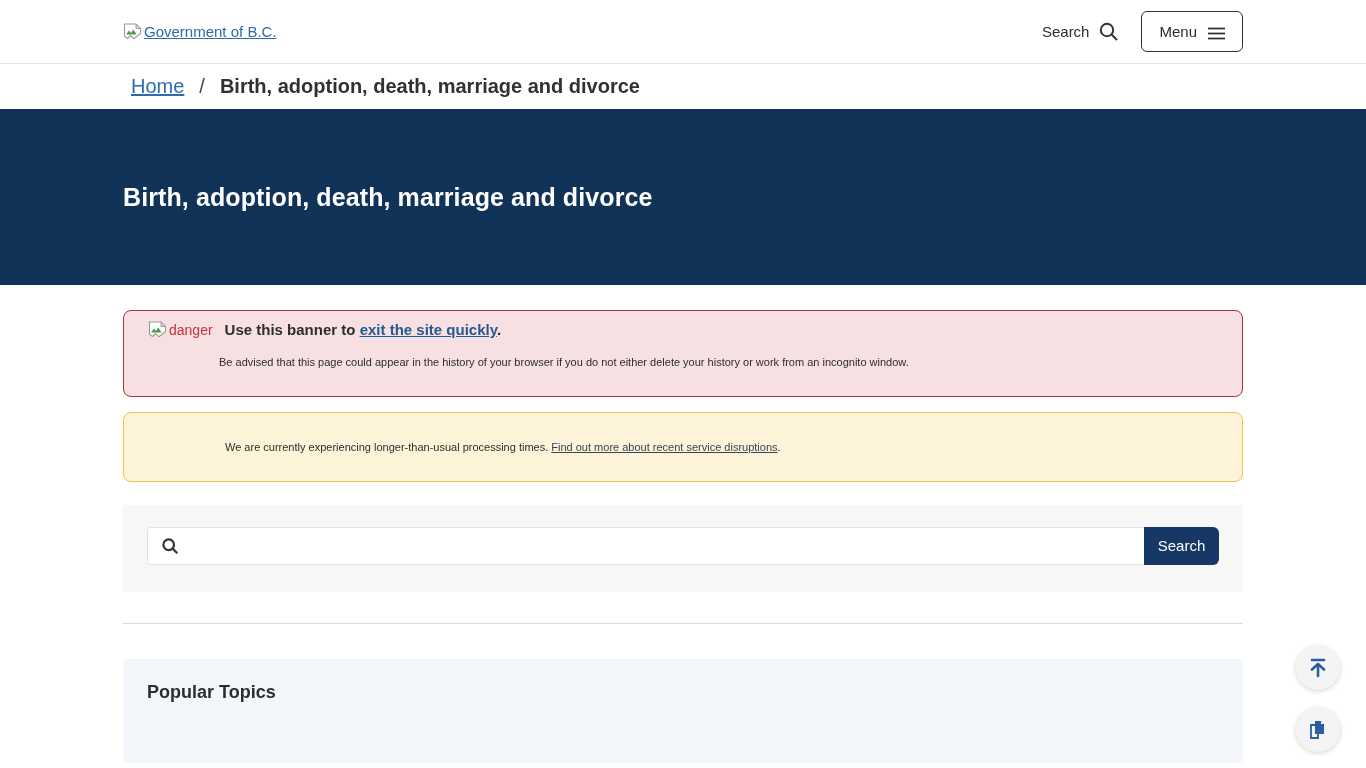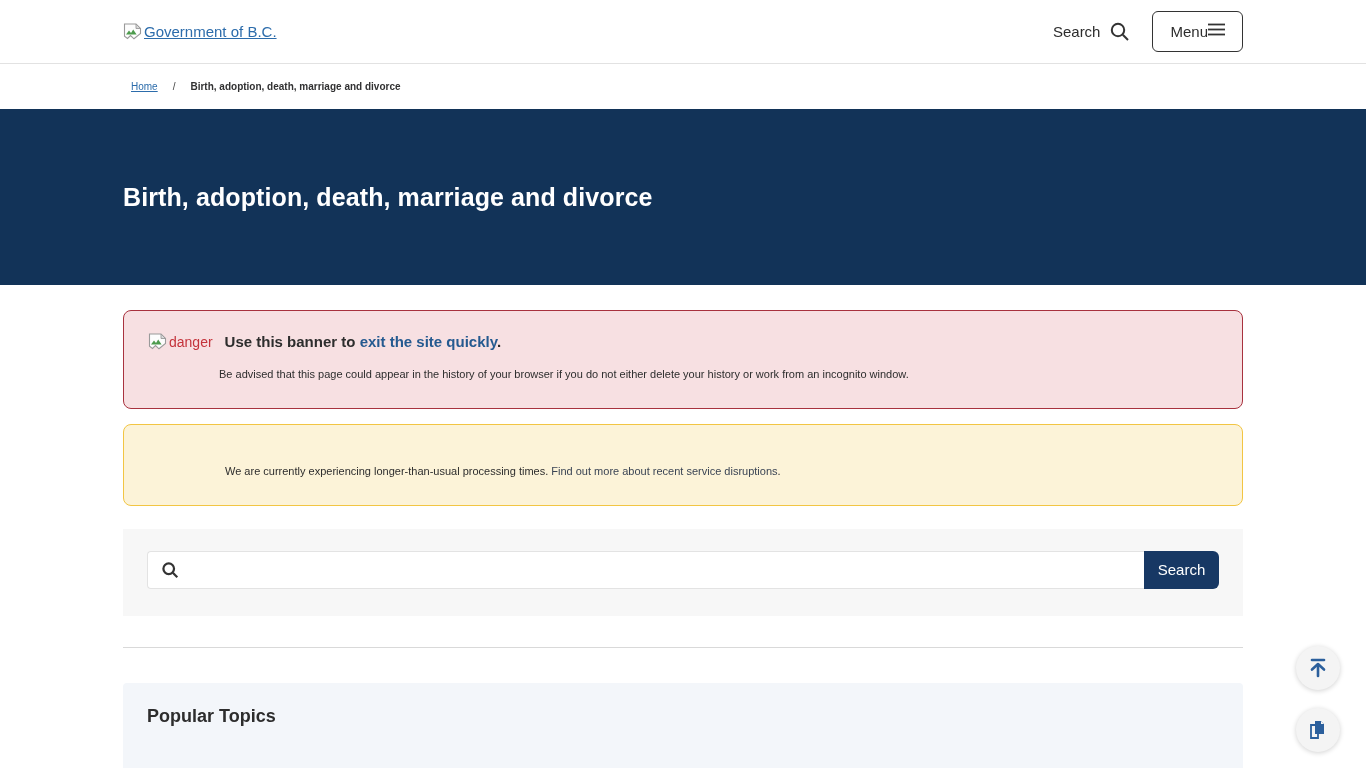--- a/index.html
+++ b/index.html
@@ -10,47 +10,47 @@
     font-family:"Liberation Sans", sans-serif; font-size:15px;
   }
   .container { width:1120px; margin:0 auto; }
 
   
   .site-header { height:64px; border-bottom:1px solid #e2e2e2; background:#fff; }
   .site-header .container { height:100%; display:flex; align-items:center; justify-content:space-between; }
   .logo-link { display:inline-flex; gap:2px; color:#2c6cab; text-decoration:underline; font-size:15px; cursor:pointer; }
   .header-right { display:flex; align-items:center; gap:22px; }
   .header-search { display:flex; align-items:center; gap:9px; font-size:15px; color:#2d2d2d; cursor:pointer; }
-  .menu-btn { display:flex; align-items:flex-start; background:#fff; border:1px solid #333; border-radius:6px; padding:11px 17px; font-size:15px; color:#2d2d2d; font-family:inherit; cursor:pointer; }
+  .menu-btn { display:flex; align-items:flex-end; gap:11px; background:#fff; border:1px solid #333; border-radius:6px; padding:11px 17px; font-size:15px; color:#2d2d2d; font-family:inherit; cursor:pointer; }
 
   
   .breadcrumb-bar { height:45px; background:#fff; }
-  .breadcrumb-bar .container { height:100%; display:flex; align-items:center; padding-left:8px; font-size:10px; }
+  .breadcrumb-bar .container { height:100%; display:flex; align-items:center; padding-left:8px; font-size:20px; }
   .crumb-home { color:#2c6cab; text-decoration:underline; cursor:pointer; }
   .crumb-sep { margin:0 15px; color:#474747; }
   .crumb-current { font-weight:bold; color:#313132; }
 
   
   .hero { background:#123358; height:176px; }
   .hero h1 { margin:0; padding-top:74px; color:#ffffff; font-size:25px; font-weight:bold; letter-spacing:0.1px; }
 
   
   .main { padding-top:25px; }
-  .alert { border-radius:8px; padding:22px 24px 26px 24px; margin:0 auto; }
+  .alert { border-radius:8px; padding:10px 24px 26px 24px; margin:0 auto; }
   .alert-danger { background:#f7e0e2; border:1px solid #a8323e; }
   .alert-warning { background:#fcf3d8; border:1px solid #f2c543; margin-top:15px; }
   .alert-title { display:flex; align-items:center; gap:12px; font-size:15px; }
   .alert-title .lead { font-weight:bold; color:#2d2d2d; }
   .broken-img { display:inline-flex; align-items:center; gap:2px; font-size:14px; }
   .broken-img.danger-alt { color:#c4333b; }
   .broken-img.warning-alt { color:#dfa32d; }
   .alert-body { margin-top:17px; font-size:11px; color:#2d2d2d; line-height:1.35; }
   .alert-danger .alert-body { padding-left:71px; }
   .alert-warning .alert-body { padding-left:77px; }
-  .alert-link { color:#255a90; font-weight:bold; cursor:pointer; }
+  .alert-link { color:#255a90; font-weight:bold; text-decoration:underline; cursor:pointer; }
   .alert-link.quiet { color:#3a4454; font-weight:normal; }
 
   
   .search-section { margin-top:23px; background:#f7f7f7; padding:22px 24px 27px 24px; }
   .search-label { font-size:15px; color:#2d2d2d; margin-bottom:13px; }
   .search-row { display:flex; height:38px; }
   .search-inputwrap { flex:1; background:#fff; border:1px solid #e3e3e3; border-right:none; border-radius:4px 0 0 4px; display:flex; align-items:center; padding-left:13px; }
   .search-inputwrap input { border:none; outline:none; flex:1; height:100%; font-size:15px; font-family:inherit; background:transparent; padding:0 10px; color:#2d2d2d; }
   .search-btn { width:75px; background:#173864; color:#fff; border:none; border-radius:0 6px 6px 0; font-size:15px; font-family:inherit; cursor:pointer; }
 

